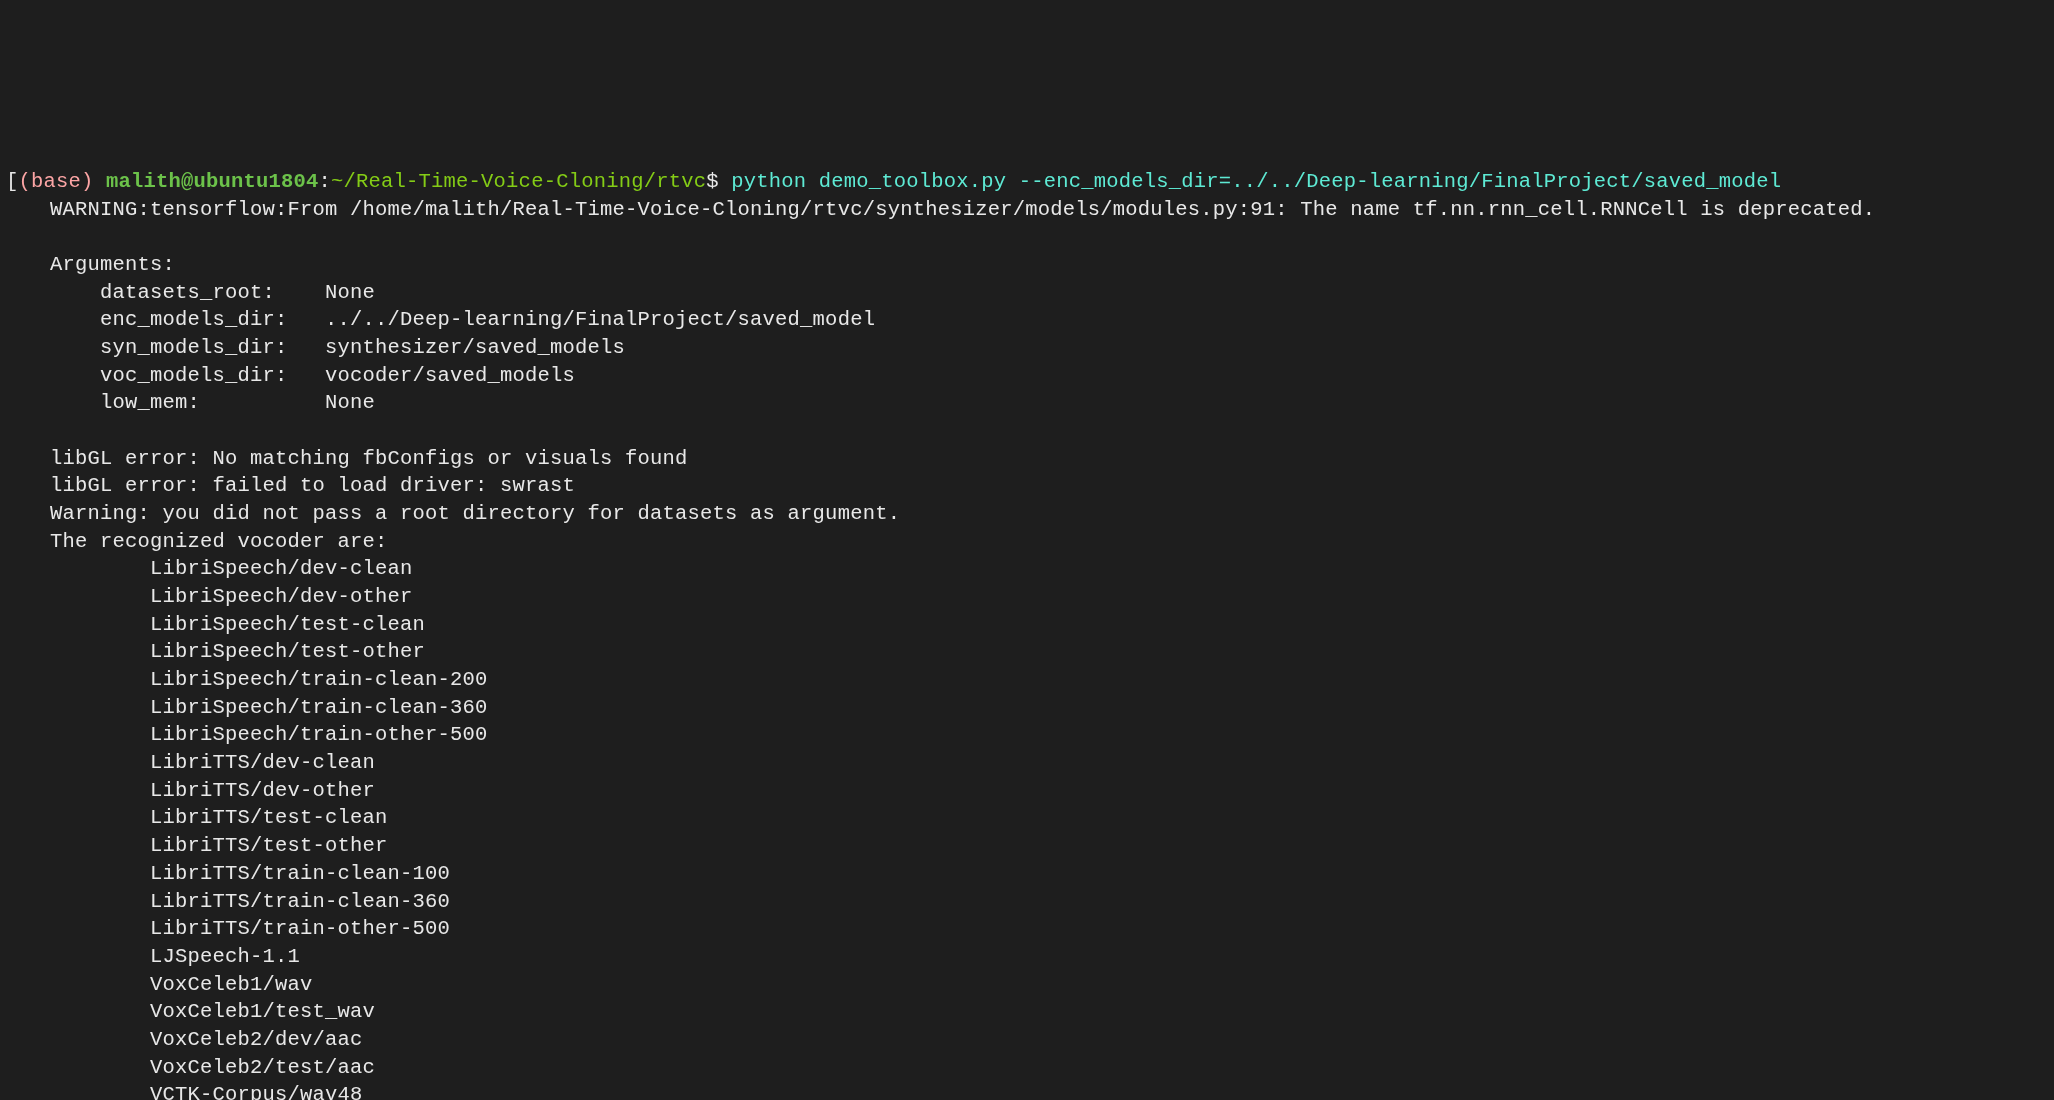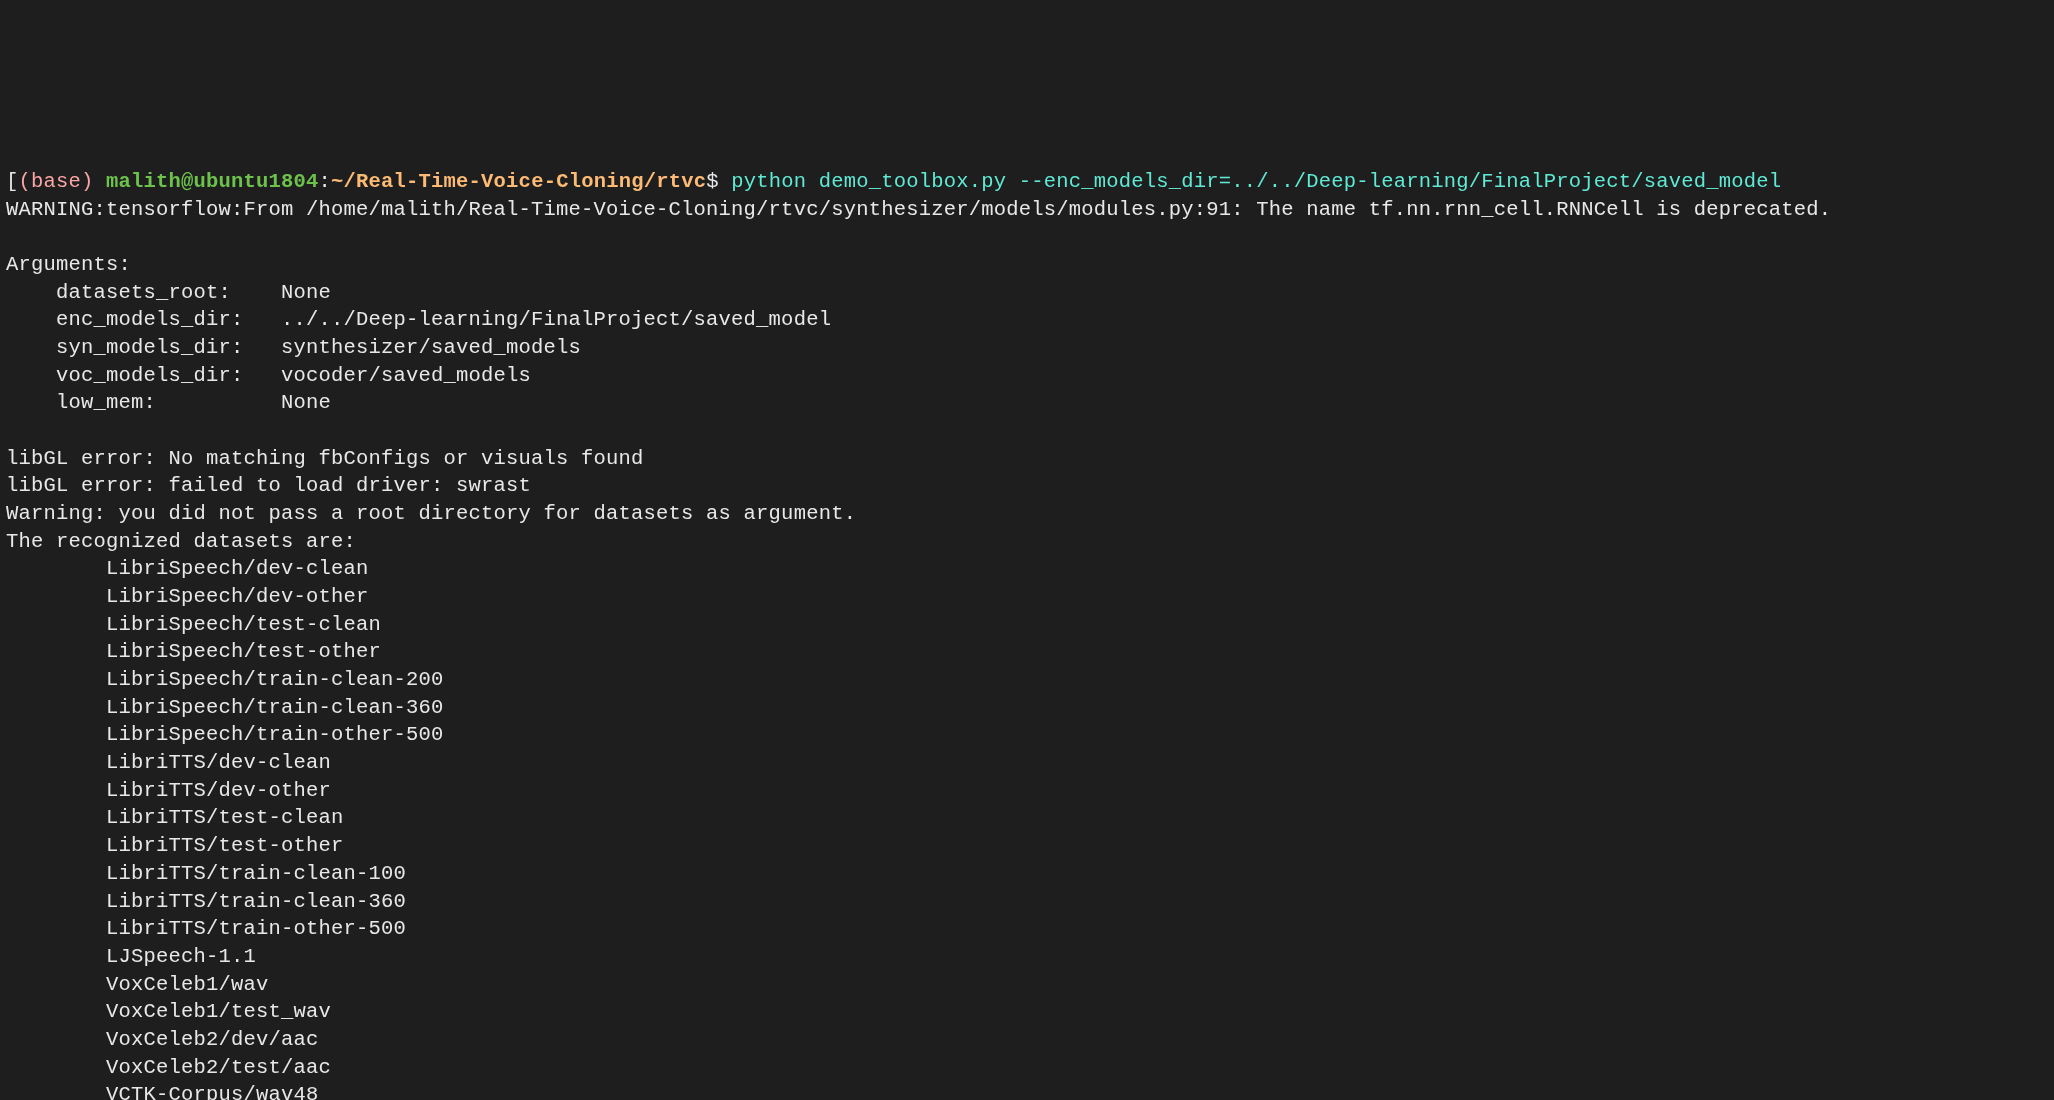--- a/index.html
+++ b/index.html
@@ -15,45 +15,45 @@
     overflow: hidden;
     white-space: pre;
     letter-spacing: 0.2px;
   }
   .terminal {
     padding: 2px 6px;
   }
   .prompt-open   { color: #e8e8e8; }
   .prompt-env    { color: #fca5a5; }
   .prompt-user   { color: #6cc24a; font-weight: 600; text-align: center; }
-  .prompt-path   { color: #fdba74; font-weight: 700; }
+  .prompt-path   { color: #84cc16; font-weight: 400; }
   .prompt-dollar { color: #e8e8e8; }
   .cmd           { color: #5eead4; }
-  .out           { color: #e8e8e8; }
+  .out           { color: #e8e8e8; margin-left: 44px; }
 </style>
 </head>
 <body>
 
 
 
 <div class="terminal">
 <span class="prompt-open">[</span><span class="prompt-env">(base) </span><span class="prompt-user">malith@ubuntu1804</span><span class="prompt-dollar">:</span><span class="prompt-path">~/Real-Time-Voice-Cloning/rtvc</span><span class="prompt-dollar">$ </span><span class="cmd">python demo_toolbox.py --enc_models_dir=../../Deep-learning/FinalProject/saved_model</span>
 <span class="out">WARNING:tensorflow:From /home/malith/Real-Time-Voice-Cloning/rtvc/synthesizer/models/modules.py:91: The name tf.nn.rnn_cell.RNNCell is deprecated.</span>
 <span class="out"></span>
 <span class="out">Arguments:</span>
 <span class="out">    datasets_root:    None</span>
 <span class="out">    enc_models_dir:   ../../Deep-learning/FinalProject/saved_model</span>
 <span class="out">    syn_models_dir:   synthesizer/saved_models</span>
 <span class="out">    voc_models_dir:   vocoder/saved_models</span>
 <span class="out">    low_mem:          None</span>
 <span class="out"></span>
 <span class="out">libGL error: No matching fbConfigs or visuals found</span>
 <span class="out">libGL error: failed to load driver: swrast</span>
 <span class="out">Warning: you did not pass a root directory for datasets as argument.</span>
-<span class="out">The recognized datasets are:</span>
+<span class="out">The recognized vocoder are:</span>
 <span class="out">        LibriSpeech/dev-clean</span>
 <span class="out">        LibriSpeech/dev-other</span>
 <span class="out">        LibriSpeech/test-clean</span>
 <span class="out">        LibriSpeech/test-other</span>
 <span class="out">        LibriSpeech/train-clean-200</span>
 <span class="out">        LibriSpeech/train-clean-360</span>
 <span class="out">        LibriSpeech/train-other-500</span>
 <span class="out">        LibriTTS/dev-clean</span>
 <span class="out">        LibriTTS/dev-other</span>
 <span class="out">        LibriTTS/test-clean</span>

